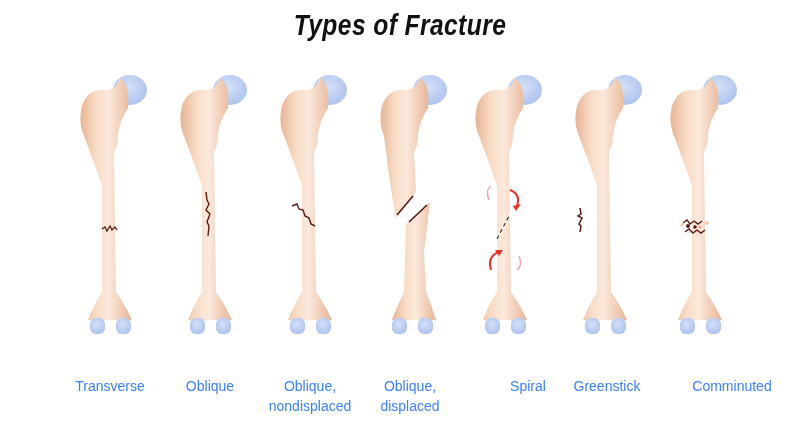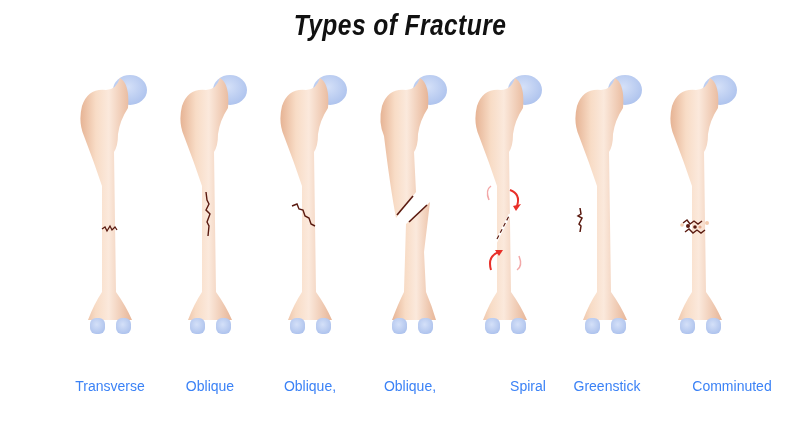--- a/index.html
+++ b/index.html
@@ -127,19 +127,21 @@
       <circle cx="32" cy="159" r="1.8" fill="#f4cdb0"></circle>
       <circle cx="57" cy="157" r="2" fill="#f4cdb0"></circle>
     </g>
   </svg>
 </div>
 
 <div class="label" style="left:50px">Transverse</div>
 <div class="label" style="left:150px">Oblique</div>
 <div class="label" style="left:250px">
   <div>Oblique,</div>
+  <div>nondisplaced</div>
 </div>
 <div class="label" style="left:350px">
   <div>Oblique,</div>
+  <div>displaced</div>
 </div>
 <div class="label" style="left:468px">Spiral</div>
 <div class="label" style="left:547px">Greenstick</div>
 <div class="label" style="left:672px">Comminuted</div>
 
 </body></html>

